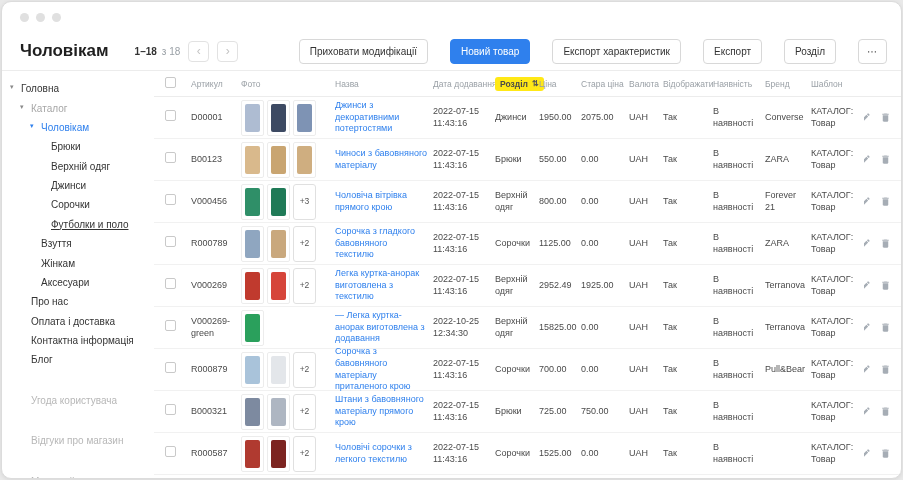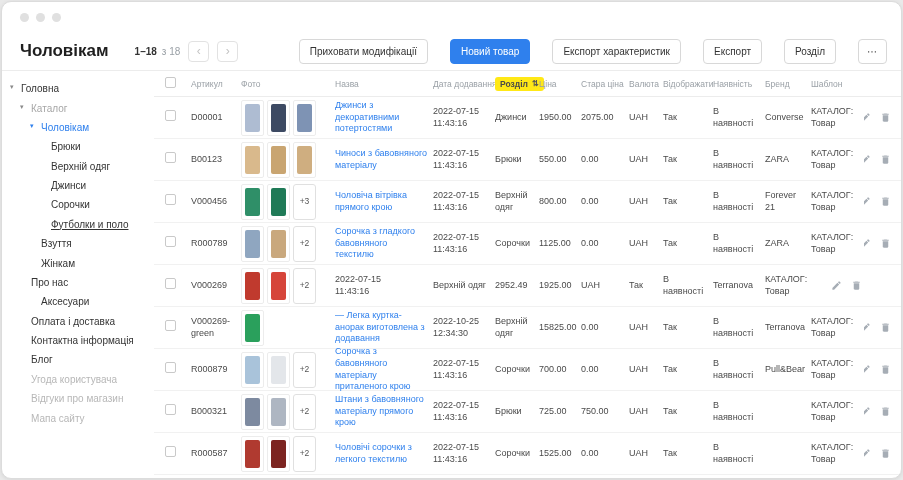--- a/index.html
+++ b/index.html
@@ -18,21 +18,21 @@
   .toolbar-buttons { margin-left:auto; display:flex; gap:22px; align-items:center; }
   .btn { border:1px solid #d8d8d8; background:#fff; border-radius:4px; font-size:10px; color:#333; padding:6px 10px; font-family:inherit; cursor:pointer; white-space:nowrap; }
   .btn.primary { background:#2f80ed; border-color:#2f80ed; color:#fff; }
   .btn.more { padding:6px 8px; letter-spacing:1px; }
 
   .content { flex:1; display:flex; border-top:1px solid #ececec; overflow:hidden; }
   .sidebar { width:152px; padding:8px 2px 0 6px; font-size:10px; color:#333; flex-shrink:0; overflow:hidden; }
   .side-item { display:flex; align-items:flex-start; gap:3px; padding:4.2px 2px; cursor:pointer; white-space:nowrap; }
   .side-item .chev { font-size:7px; color:#8a8a8a; width:8px; flex-shrink:0; }
   .side-item.muted { color:#a7a7a7; }
-  .side-item.disabled { color:#b7b7b7; }
+  .side-item.disabled { color:#b7b7b7;margin-top:21px; }
   .side-item.active { color:#2f80ed; }
   .side-item.active .chev { color:#2f80ed; }
 
   .table-wrap { flex:1; overflow:hidden; }
   .grid { display:grid; grid-template-columns:26px 50px 94px 98px 62px 44px 42px 48px 34px 50px 52px 46px 56px 1fr; align-items:center; padding:0 8px; }
   .thead { height:26px; border-bottom:1px solid #ececec; color:#9aa0a6; font-size:8.5px; }
   .th { padding:0 3px; white-space:nowrap; }
   .th .pill { background:#ffe816; border-radius:3px; padding:2px 5px; color:#4a4a4a; display:inline-flex; gap:4px; align-items:center; font-weight:bold;justify-content:space-between; }
   .th .sort { font-size:8px; color:#555; }
   .tr { height:42px; border-bottom:1px solid #f1f1f1; font-size:9px; color:#4a4a4a; }
@@ -110,27 +110,27 @@
           <span>Футболки и поло</span>
         </div>
         <div class="side-item " style="padding-left: 22px;">
           <span class="chev"></span>
           <span>Взуття</span>
         </div>
         <div class="side-item " style="padding-left: 22px;">
           <span class="chev"></span>
           <span>Жінкам</span>
         </div>
+        <div class="side-item " style="padding-left: 22px;">
+          <span class="chev"></span>
+          <span>Аксесуари</span>
+        </div>
         <div class="side-item " style="padding-left: 12px;">
           <span class="chev"></span>
           <span>Про нас</span>
-        </div>
-        <div class="side-item " style="padding-left: 22px;">
-          <span class="chev"></span>
-          <span>Аксесуари</span>
         </div>
         <div class="side-item " style="padding-left: 12px;">
           <span class="chev"></span>
           <span>Оплата і доставка</span>
         </div>
         <div class="side-item " style="padding-left: 12px;">
           <span class="chev"></span>
           <span>Контактна інформація</span>
         </div>
         <div class="side-item " style="padding-left: 12px;">
@@ -342,20 +342,23 @@
     <div class="td photos">
               <span class="thumb">
                 <span class="garment" style="background: rgb(192, 58, 46);"></span>
               </span>
               <span class="thumb">
                 <span class="garment" style="background: rgb(214, 69, 58);"></span>
               </span>
               <span class="more-badge">+2</span>
             </div>
     <div class="td">
+              <a class="name">Легка куртка-анорак виготовлена з текстилю</a>
+            </div>
+    <div class="td">
       <div>2022-07-15</div>
       <div>11:43:16</div>
     </div>
     <div class="td">Верхній одяг</div>
     <div class="td">2952.49</div>
     <div class="td">1925.00</div>
     <div class="td">UAH</div>
     <div class="td">Так</div>
     <div class="td">В наявності</div>
     <div class="td">Terranova</div>

